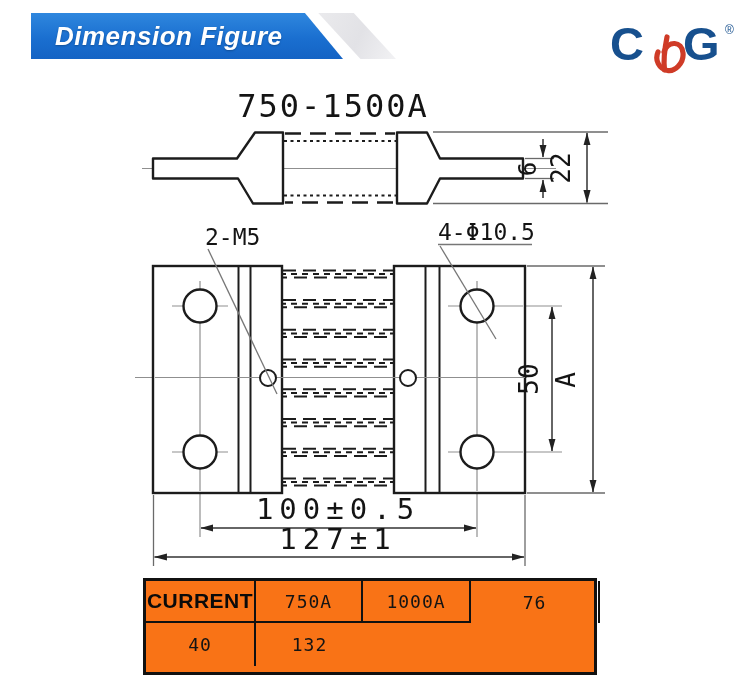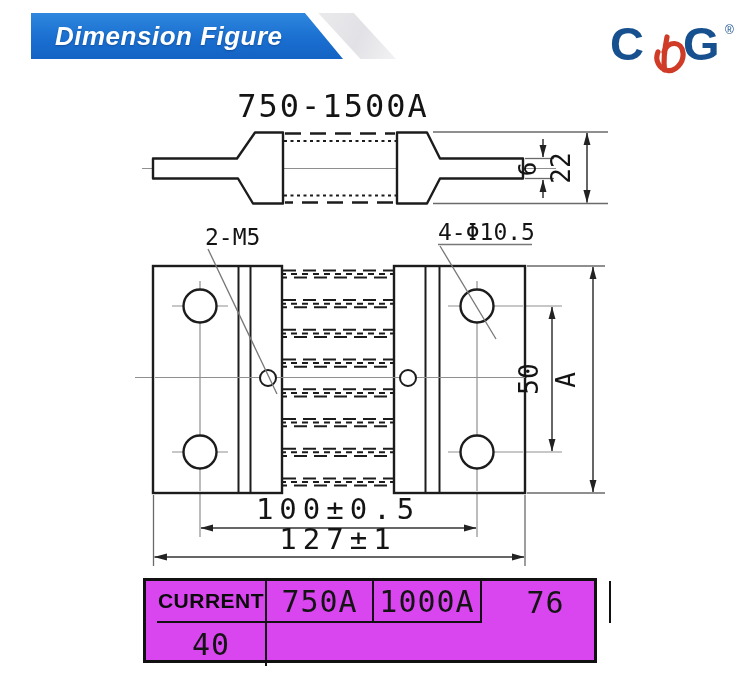--- a/index.html
+++ b/index.html
@@ -24,30 +24,30 @@
     letter-spacing:0.5px; text-shadow:0 1px 2px rgba(0,0,0,0.25);
     white-space:nowrap;
   }
   
   .logo { position:absolute; left:603px; top:12px; }
   
   .drawing { position:absolute; left:0; top:0; }
   .dimtext { font-family:"DejaVu Sans Mono","Liberation Mono",monospace; fill:#141414; }
   
   .spec-table {
-    position:absolute; left:143px; top:578px; width:454px; height:85px;
+    position:absolute; left:143px; top:578px; width:454px; height:97px;
     display:grid; grid-template-columns:110px 107px 108px 129px;
     grid-template-rows:42px 43px;
-    border:3px solid #111; box-sizing:border-box; background:#d946ef;padding-left:11px;
+    border:3px solid #111; box-sizing:border-box; background:#f97316;
   }
   .spec-cell {
     display:flex; align-items:center; justify-content:center;
     border-right:2px solid #111; border-bottom:2px solid #111;
     font-family:"DejaVu Sans Mono","Liberation Mono",monospace;
-    font-size:30px; color:#141414; letter-spacing:1px; box-sizing:border-box;
+    font-size:18px; color:#141414; letter-spacing:1px; box-sizing:border-box;
   }
   .spec-cell.lastcol { border-right:none; }
   .spec-cell.lastrow { border-bottom:none; }
   .spec-cell.hdr {
     font-family:"Liberation Sans", sans-serif; font-weight:bold;
     font-size:21px; letter-spacing:0.5px; color:#0a0a0a;
   }
 </style>
 </head>
 <body>
@@ -189,15 +189,16 @@
       <text x="338" y="549" text-anchor="middle" class="dimtext" font-size="29" letter-spacing="6">127±1</text>
     </g>
   </svg>
 
   <div class="spec-table">
     <div class="spec-cell hdr">CURRENT</div>
     <div class="spec-cell">750A</div>
     <div class="spec-cell">1000A</div>
     <div class="spec-cell lastrow">76</div>
     <div class="spec-cell lastrow">40</div>
+    <div class="spec-cell lastrow lastcol">132</div>
   </div>
 
 </div>
 
 </body></html>

